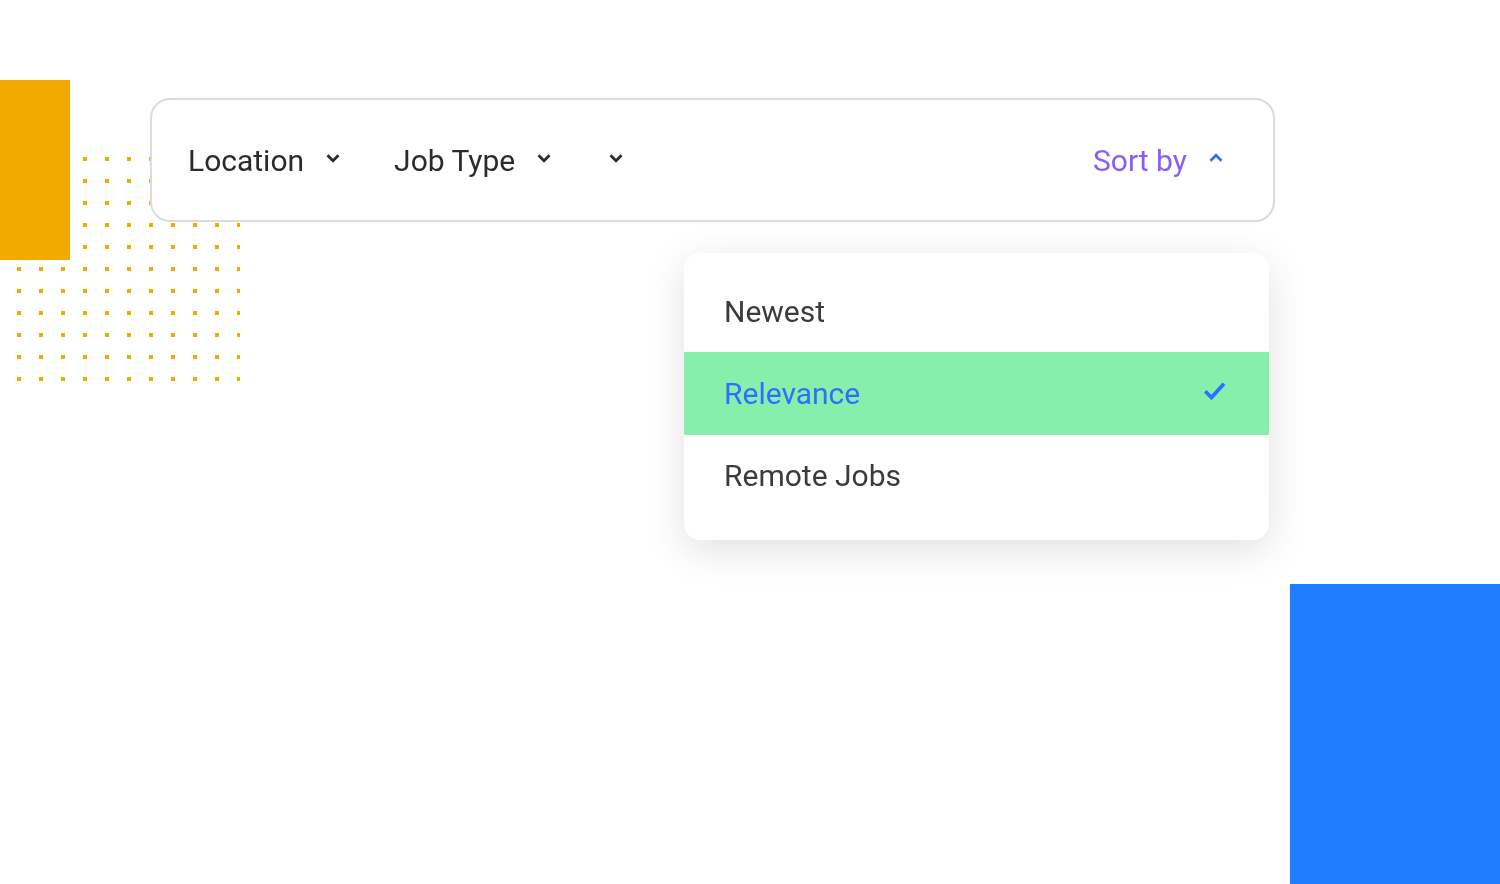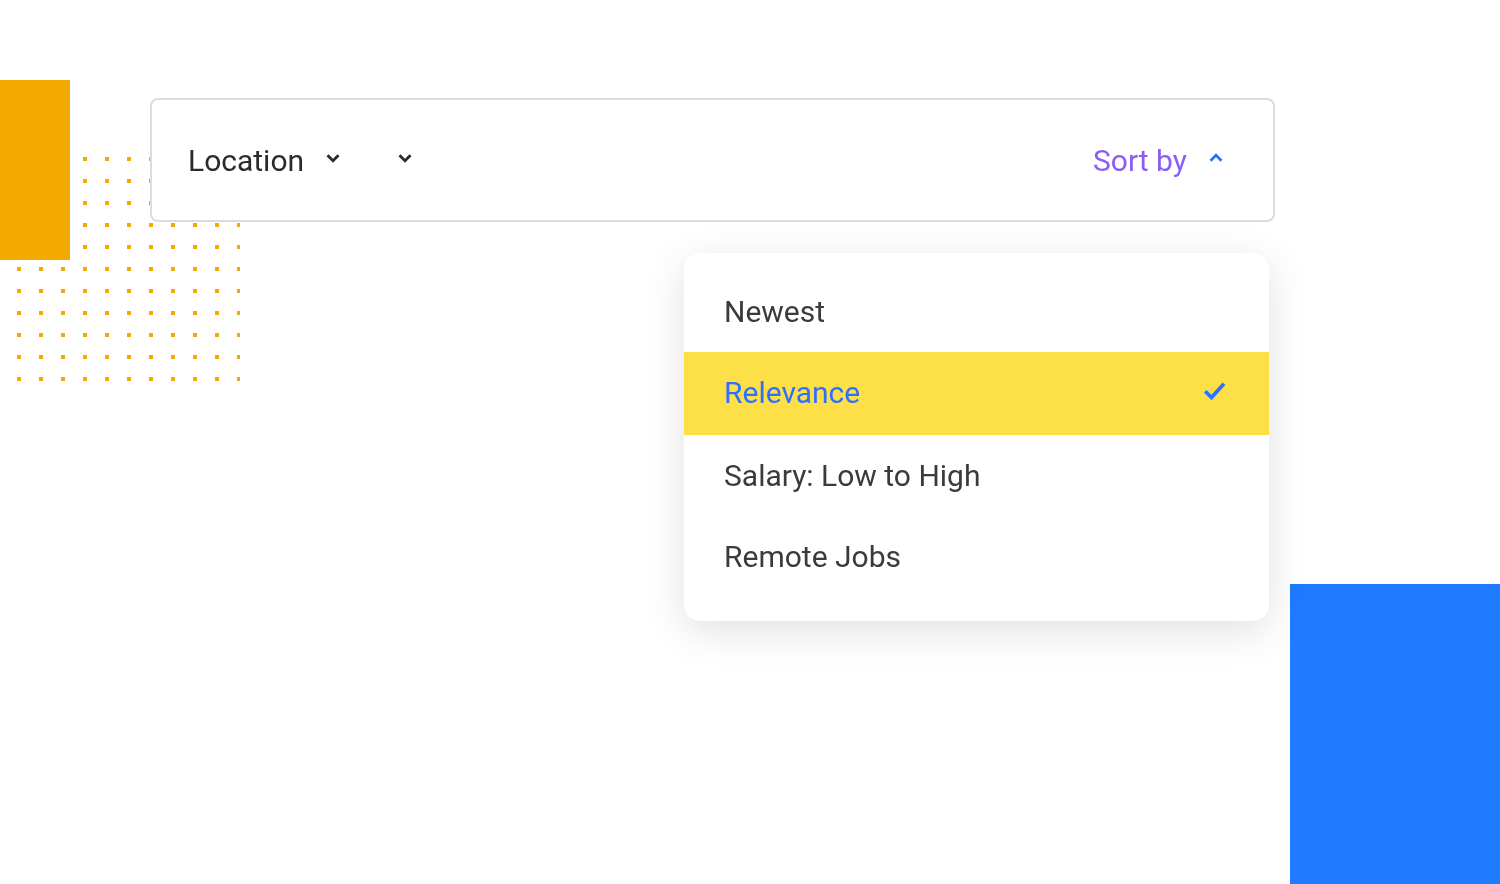--- a/index.html
+++ b/index.html
@@ -44,21 +44,21 @@
       background: #1f7bff;
       z-index: 5;
     }
     .filter-bar {
       position: absolute;
       top: 98px;
       left: 150px;
       width: 1125px;
       height: 124px;
       border: 2px solid #dcdcdc;
-      border-radius: 8px;
+      border-radius: 20px;
       background: #ffffff;
       display: flex;
       align-items: center;
       padding: 0 36px;
       z-index: 10;
     }
     .filter-item {
       display: flex;
       align-items: center;
       gap: 18px;
@@ -100,48 +100,57 @@
       width: 585px;
       background: #ffffff;
       border-radius: 16px;
       box-shadow: 0 10px 40px rgba(0,0,0,0.12);
       z-index: 20;
       overflow: hidden;
       padding: 18px 0 24px 0;
     }
     .dropdown-item {
       display: flex;
+      align-items: center;
       justify-content: space-between;
       padding: 23px 40px;
       font-size: 30px;
       color: #3b3b3b;
       cursor: pointer;
     }
     .dropdown-item.selected {
-      background: #fde047;
+      background: #86efac;
       color: #2f6fff;
     }
     .check-icon svg {
       width: 30px;
       height: 30px;
       stroke: #2f6fff;
       stroke-width: 3;
       fill: none;
     }
   </style>
 </head>
 <body>
 
 <div class="orange-block"></div>
 <div class="dot-pattern"></div>
 <div class="blue-block"></div>
 
 <div class="filter-bar">
   <div class="filter-item">
     <span class="filter-label">Location</span>
+    <span class="chevron-icon">
+      <svg viewBox="0 0 24 24">
+          <polyline points="6 9 12 15 18 9"></polyline>
+        </svg>
+    </span>
+  </div>
+  <div class="filter-item">
+    <span class="filter-label">Job Type</span>
     <span class="chevron-icon">
       <svg viewBox="0 0 24 24">
           <polyline points="6 9 12 15 18 9"></polyline>
         </svg>
     </span>
   </div>
   <div class="filter-item">
     <span class="chevron-icon">
       <svg viewBox="0 0 24 24">
           <polyline points="6 9 12 15 18 9"></polyline>
@@ -164,18 +173,15 @@
   </div>
   <div class="dropdown-item selected">
     <span>Relevance</span>
     <span class="check-icon">
       <svg viewBox="0 0 24 24">
           <polyline points="5 13 10 18 20 7"></polyline>
         </svg>
     </span>
   </div>
   <div class="dropdown-item">
-    <span>Salary: Low to High</span>
-  </div>
-  <div class="dropdown-item">
     <span>Remote Jobs</span>
   </div>
 </div>
 
 </body></html>

